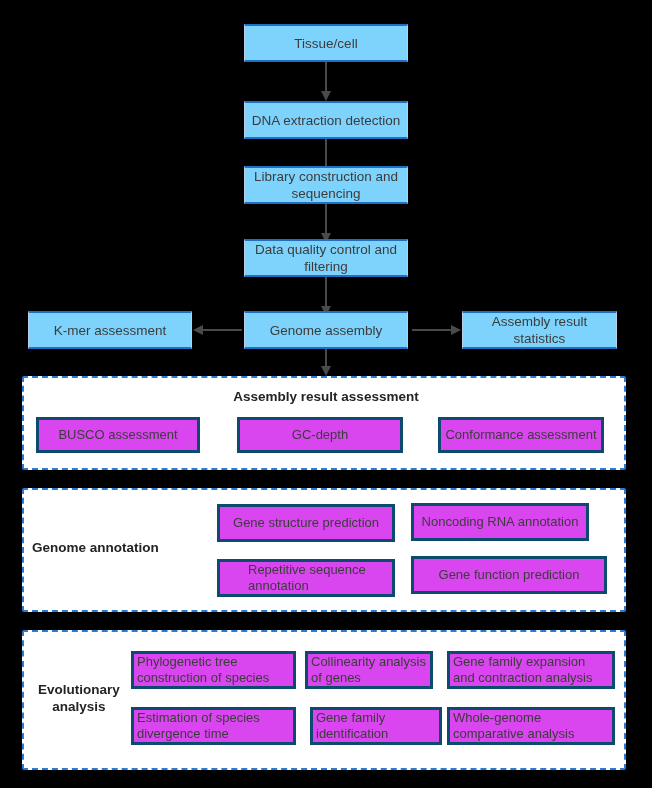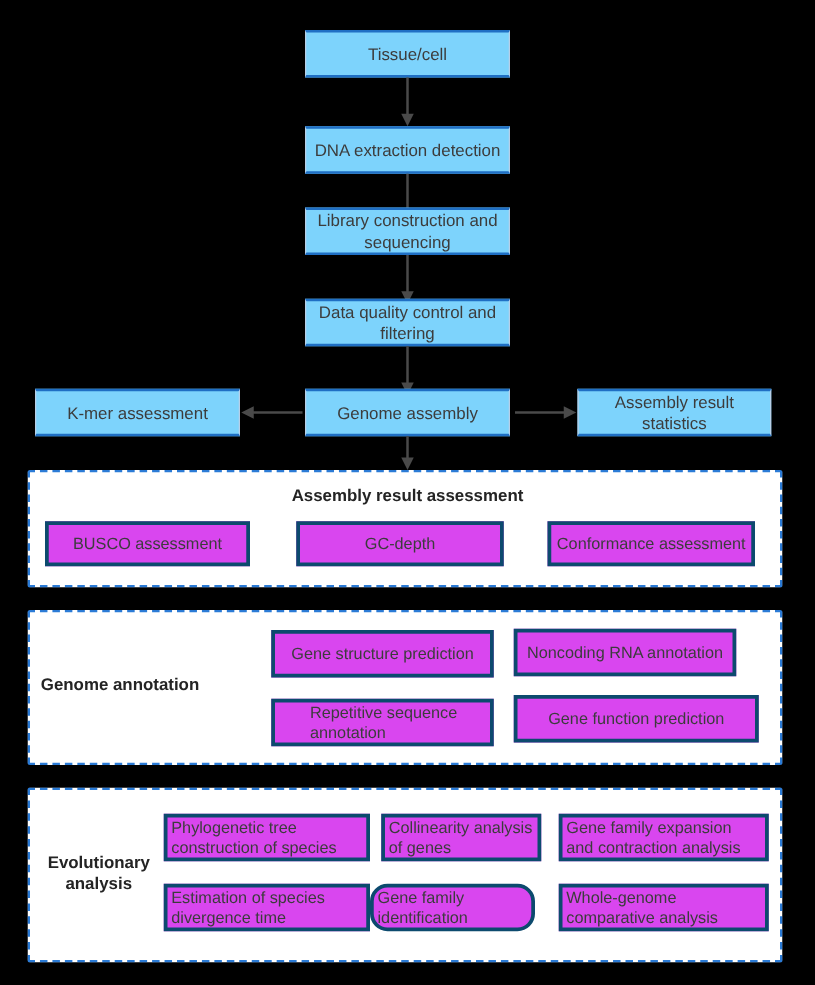--- a/index.html
+++ b/index.html
@@ -160,32 +160,32 @@
   <div class="panel" style="left:22px; top:376px; width:604px; height:94px;"></div>
 
   <div class="panel-title center" style="top:388px;">Assembly result assessment</div>
 
   <div class="subbox" style="left:36px; top:417px; width:164px; height:36px;">BUSCO assessment</div>
   <div class="subbox" style="left:237px; top:417px; width:166px; height:36px;">GC-depth</div>
   <div class="subbox" style="left:438px; top:417px; width:166px; height:36px;">Conformance assessment</div>
 
   <div class="panel" style="left:22px; top:488px; width:604px; height:124px;"></div>
 
-  <div class="panel-title" style="left:16px; top:539px; width:160px; text-align:center;">Genome annotation</div>
+  <div class="panel-title" style="left:32px; top:539px; width:160px; text-align:left;">Genome annotation</div>
 
   <div class="subbox" style="left:217px; top:504px; width:178px; height:38px;">Gene structure prediction</div>
   <div class="subbox" style="left:411px; top:503px; width:178px; height:38px;">Noncoding RNA annotation</div>
   <div class="subbox" style="left:217px; top:559px; width:178px; height:38px;padding-left:28px;">Repetitive sequence annotation</div>
   <div class="subbox" style="left:411px; top:556px; width:196px; height:38px;">Gene function prediction</div>
 
   <div class="panel" style="left:22px; top:630px; width:604px; height:140px;"></div>
 
   <div class="panel-title" style="left:26px; top:681px; width:106px; text-align:center;">Evolutionary analysis</div>
 
   <div class="subbox" style="left:131px; top:651px; width:165px; height:38px;">Phylogenetic tree construction of species</div>
   <div class="subbox" style="left:305px; top:651px; width:128px; height:38px;">Collinearity analysis of genes</div>
   <div class="subbox" style="left:447px; top:651px; width:168px; height:38px;">Gene family expansion and contraction analysis</div>
 
   <div class="subbox" style="left:131px; top:707px; width:165px; height:38px;">Estimation of species divergence time</div>
-  <div class="subbox" style="left:296px; top:707px; width:132px; height:38px;border-radius:14px;">Gene family identification</div>
+  <div class="subbox" style="left:310px; top:707px; width:132px; height:38px;">Gene family identification</div>
   <div class="subbox" style="left:447px; top:707px; width:168px; height:38px;">Whole-genome comparative analysis</div>
 
 </div>
 
 </body></html>

